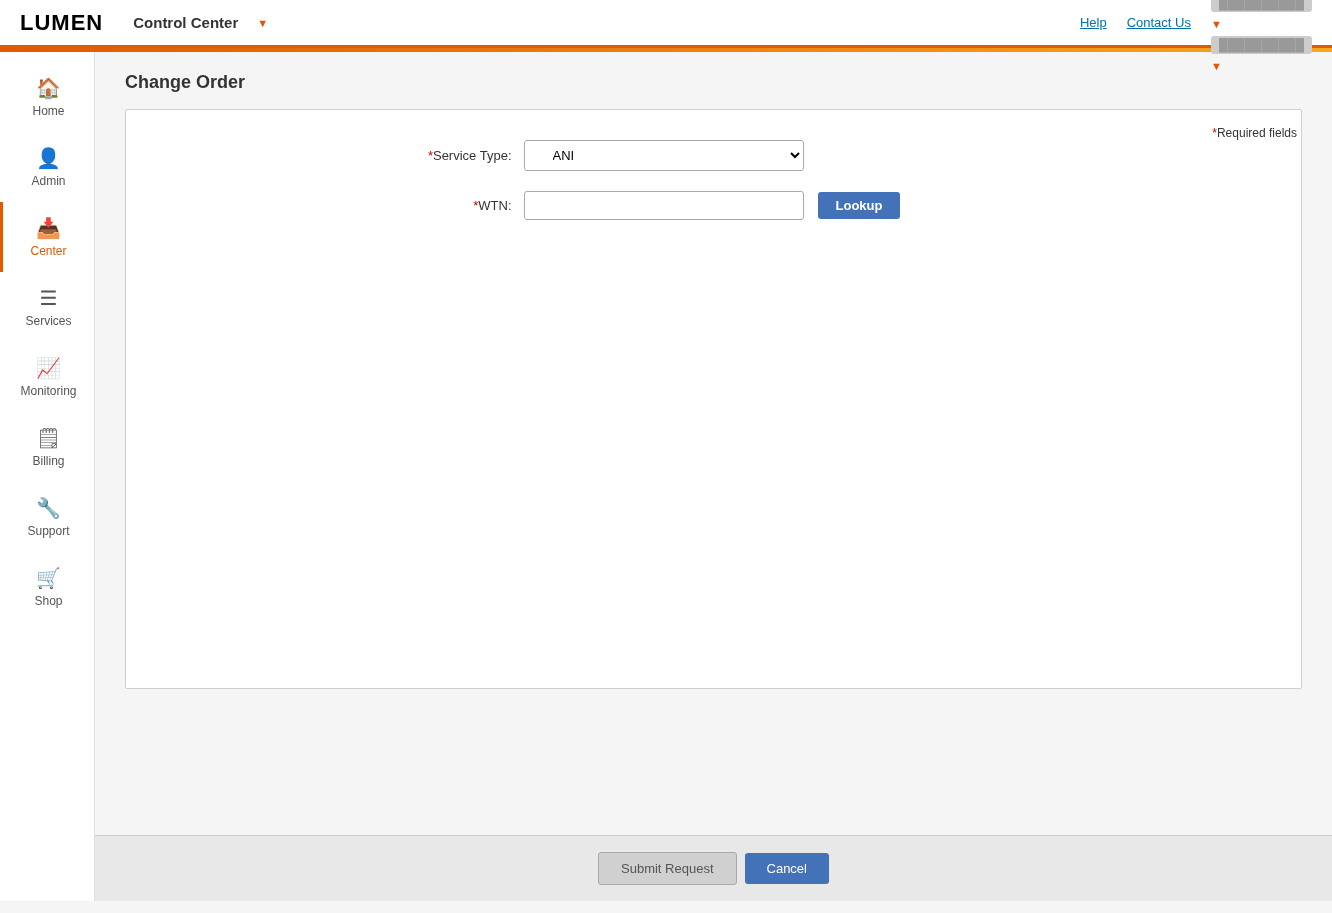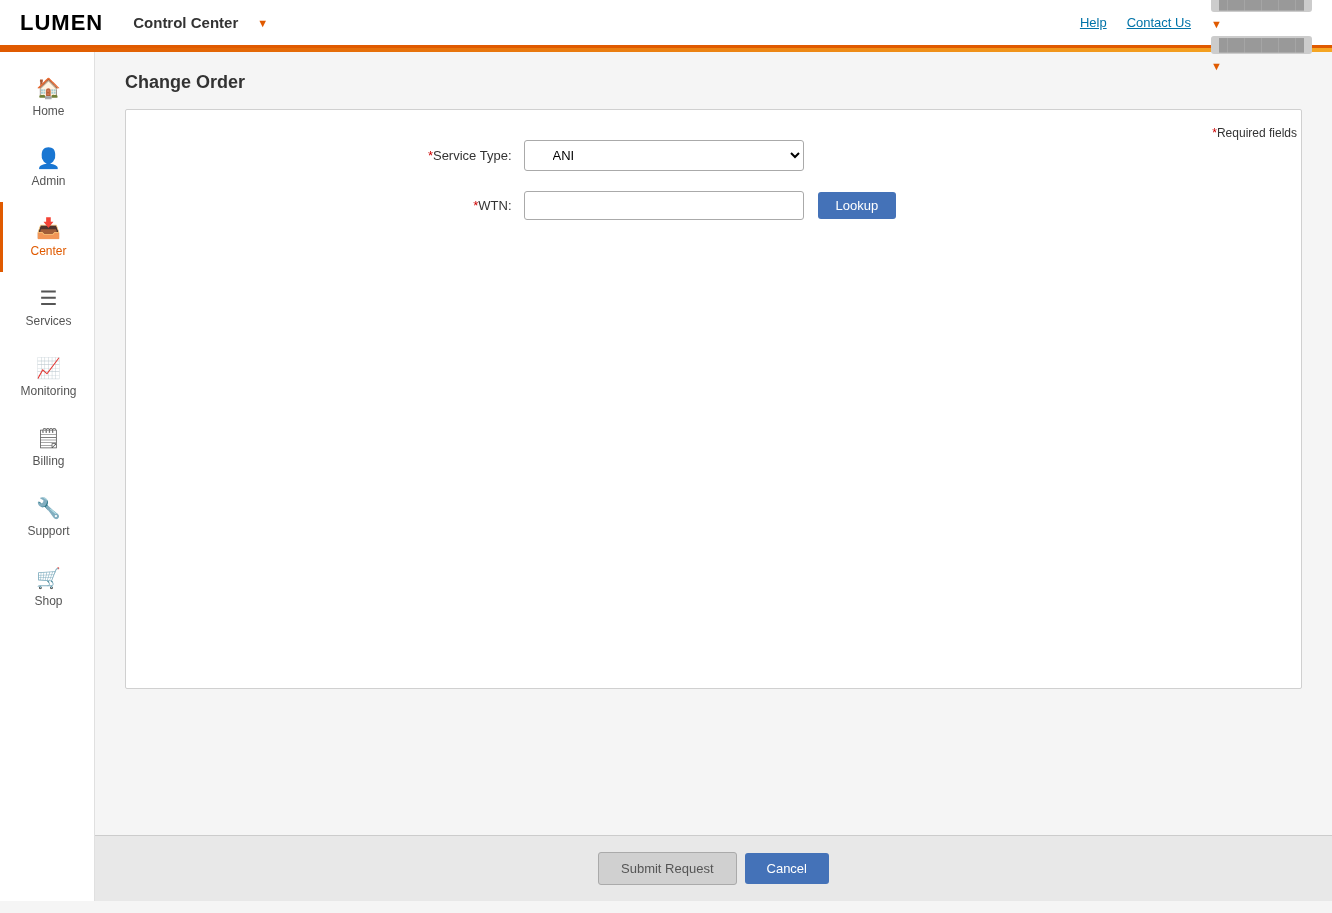--- a/index.html
+++ b/index.html
@@ -181,20 +181,21 @@
     }
     .lookup-btn {
       margin-left: 14px;
       padding: 6px 18px;
       background: #4472b8;
       color: #fff;
       border: none;
       border-radius: 3px;
       font-size: 13px;
       cursor: pointer;
+      font-weight: bold;
     }
 
     
     .footer-bar {
       background: #e8e8e8;
       padding: 16px 30px;
       display: flex;
       align-items: center;
       justify-content: center;
       gap: 8px;

